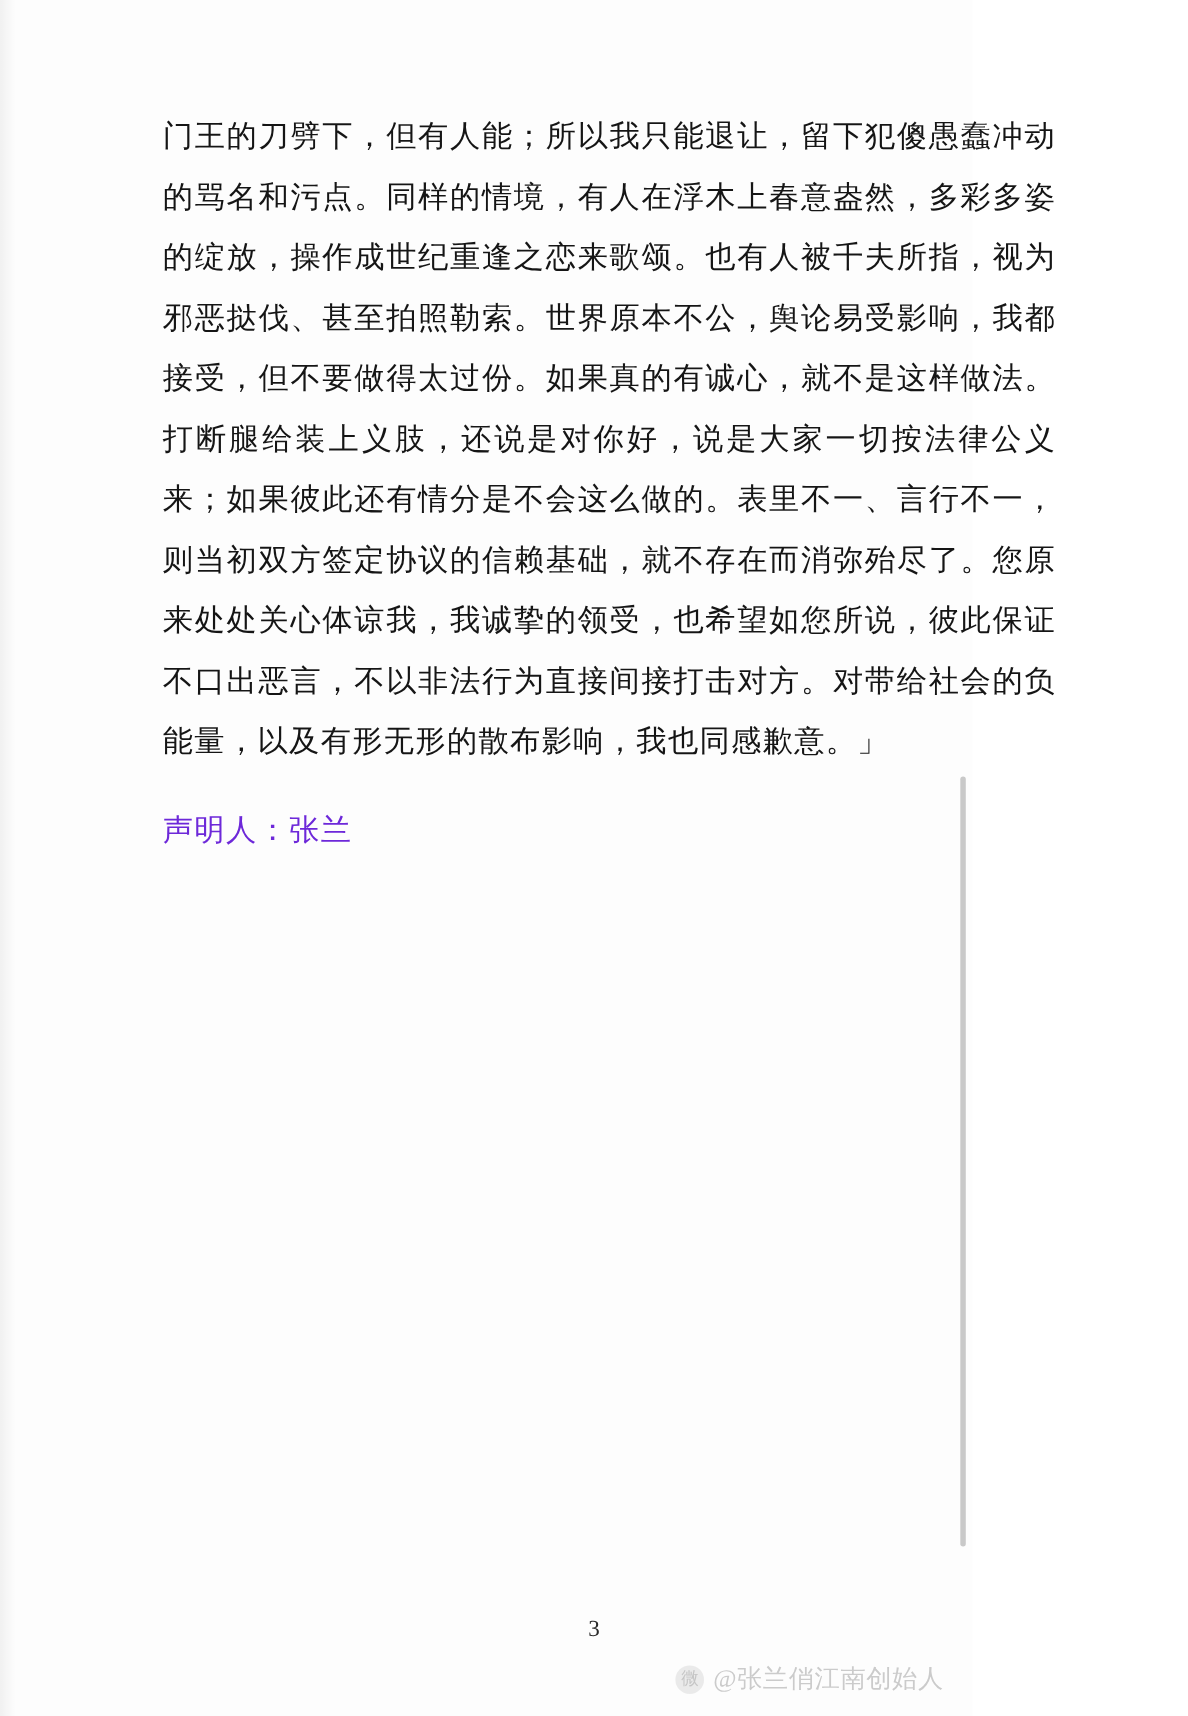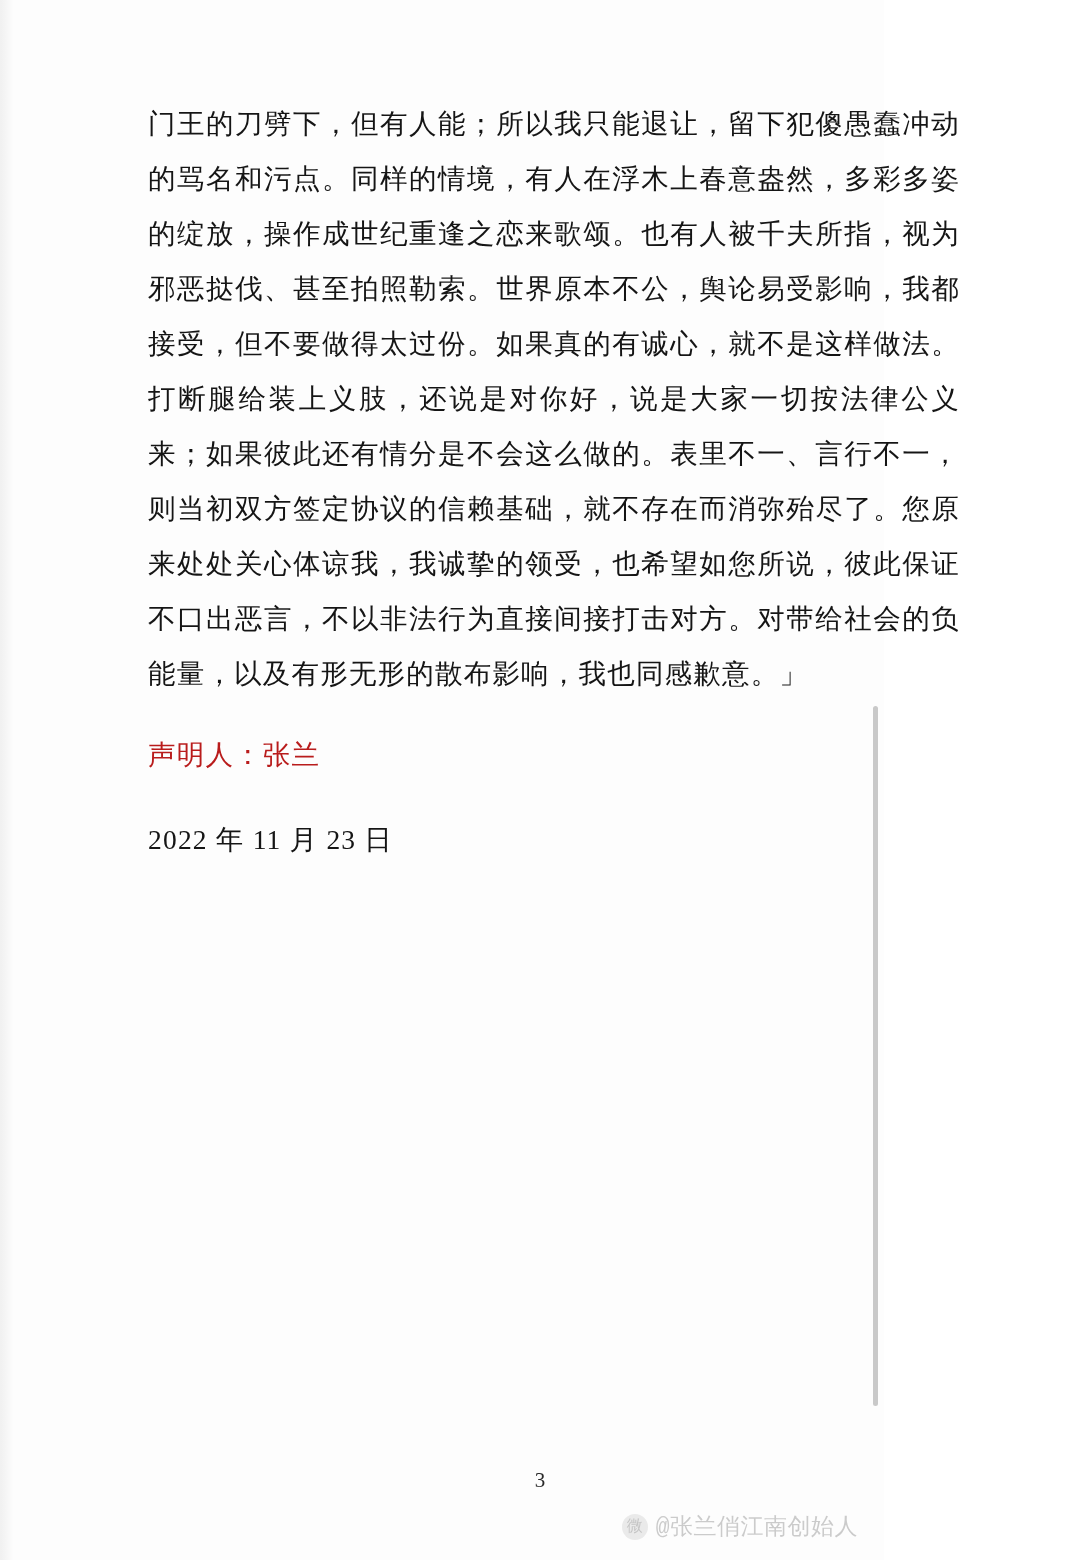--- a/index.html
+++ b/index.html
@@ -39,21 +39,21 @@
     color: #151515;
   }
   .para.indent {
     text-indent: 2em;
   }
   .signoff {
     font-size: 27.5px;
     line-height: 55px;
     letter-spacing: 1.2px;
     margin: 26px 0 0 0;
-    color: #b91c1c;
+    color: #6d28d9;
   }
   .date {
     font-size: 27.5px;
     line-height: 55px;
     letter-spacing: 1.2px;
     margin: 30px 0 0 0;
     color: #151515;
   }
   .page-number {
     position: absolute;
@@ -90,21 +90,21 @@
     display: flex;
     align-items: center;
     justify-content: center;
     color: #8e8e8e;
     font-size: 16px;
     font-family: "Liberation Sans", sans-serif;
   }
   .watermark-text {
     font-size: 23px;
     color: #9a9a9a;
-    font-family: Liberation Mono, monospace;
+    font-family: Liberation Serif, serif;
     letter-spacing: 0.5px;
   }
   .edge-shadow-left {
     position: absolute;
     left: 0;
     top: 0;
     width: 14px;
     height: 1560px;
     background: linear-gradient(to right, rgba(0,0,0,0.05), rgba(0,0,0,0));
   }
@@ -112,21 +112,20 @@
 </head>
 <body>
 
 <div class="page">
 
   <div class="edge-shadow-left"></div>
 
   <div class="content">
     <p class="para">门王的刀劈下，但有人能；所以我只能退让，留下犯傻愚蠢冲动的骂名和污点。同样的情境，有人在浮木上春意盎然，多彩多姿的绽放，操作成世纪重逢之恋来歌颂。也有人被千夫所指，视为邪恶挞伐、甚至拍照勒索。世界原本不公，舆论易受影响，我都接受，但不要做得太过份。如果真的有诚心，就不是这样做法。打断腿给装上义肢，还说是对你好，说是大家一切按法律公义来；如果彼此还有情分是不会这么做的。表里不一、言行不一，则当初双方签定协议的信赖基础，就不存在而消弥殆尽了。您原来处处关心体谅我，我诚挚的领受，也希望如您所说，彼此保证不口出恶言，不以非法行为直接间接打击对方。对带给社会的负能量，以及有形无形的散布影响，我也同感歉意。」</p>
     <p class="signoff">声明人：张兰</p>
-    <p class="date">2022 年 11 月 23 日</p>
   </div>
 
   <div class="page-number">3</div>
 
   <div class="scroll-indicator"></div>
 
   <div class="watermark">
     <span class="weibo-icon">微</span>
     <span class="watermark-text">@张兰俏江南创始人</span>
   </div>

